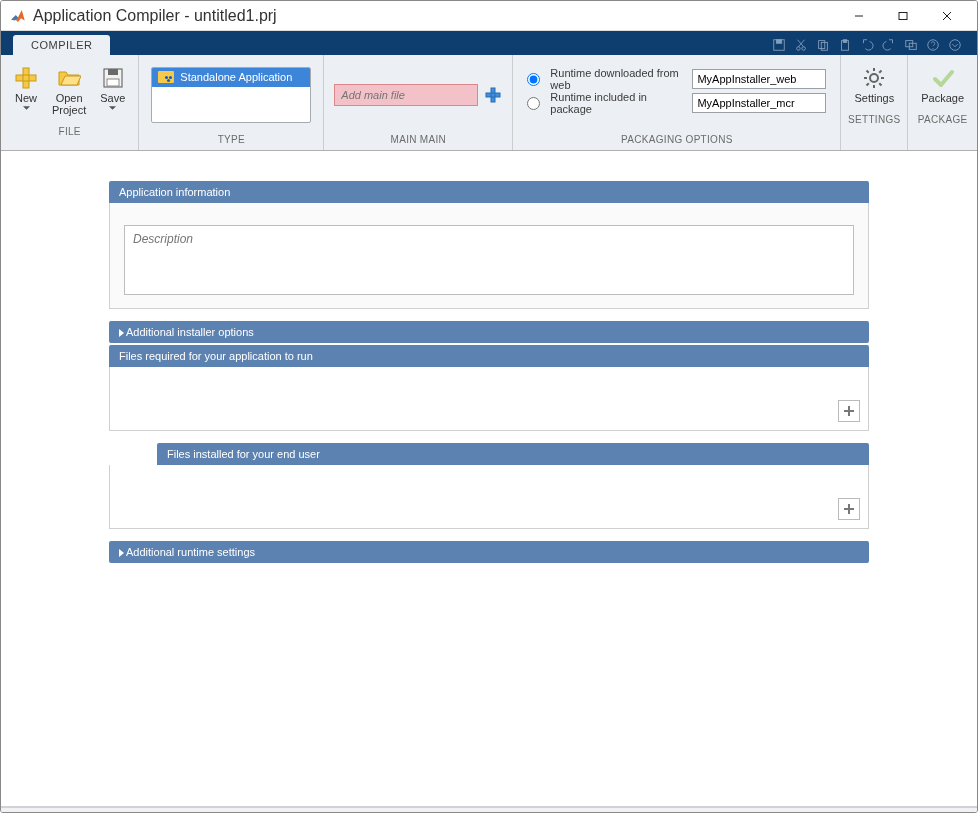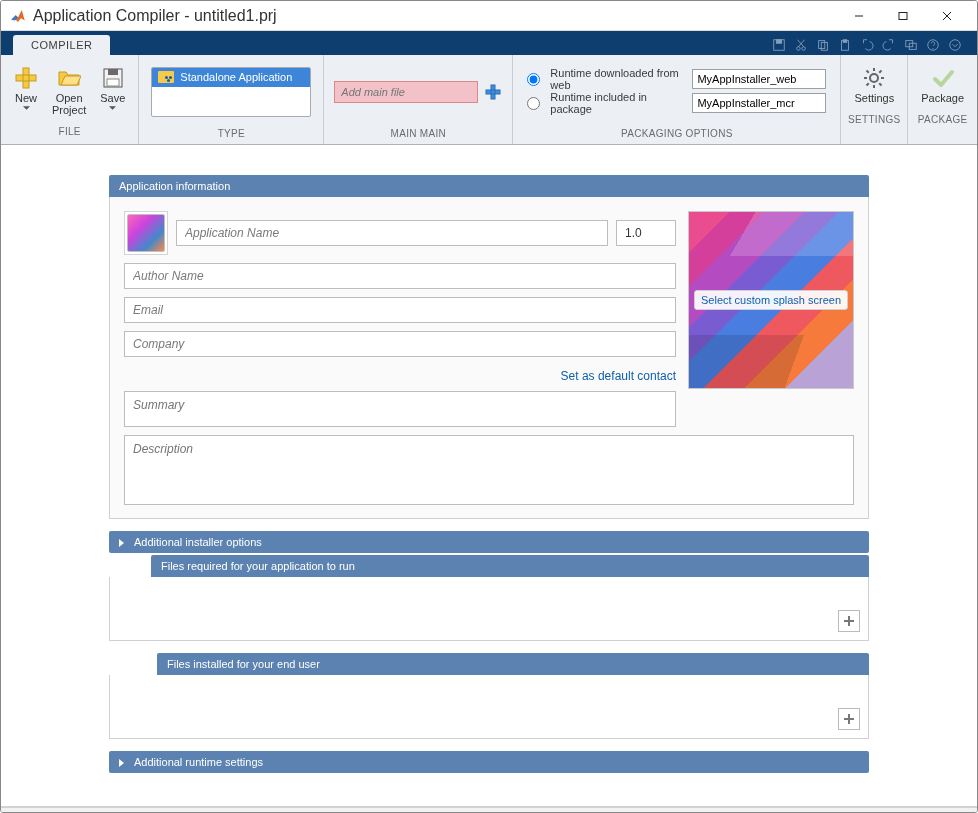--- a/index.html
+++ b/index.html
@@ -34,36 +34,36 @@
   .tabstrip .qat .qbtn svg{width:14px;height:14px;}
   
   .ribbon{background:#eceff3;border-bottom:1px solid #b0b0b0;display:flex;}
   .rgroup{display:flex;flex-direction:column;align-items:center;border-right:1px solid #c9cdce;padding:4px 2px 2px 2px;}
   .rgroup .body{display:flex;align-items:flex-start;padding:2px 4px;}
   .rgroup .glabel{font-size:10px;color:#6b6b6b;padding:3px 0 3px;letter-spacing:.3px;}
   .vbtn{display:flex;flex-direction:column;align-items:center;padding:4px 6px;gap:2px;cursor:default;border:1px solid transparent;border-radius:2px;}
   .vbtn .icn{width:24px;height:24px;display:flex;align-items:center;justify-content:center;}
   .vbtn .lbl{font-size:11px;color:#333;line-height:12px;text-align:center;}
   .vbtn .caret{width:7px;height:4px;}
-  .typebox{margin:6px;width:160px;height:50px;border:1px solid #a6abaf;border-radius:2px;background:#fff;overflow:hidden;}
+  .typebox{margin:6px;width:160px;height:56px;border:1px solid #a6abaf;border-radius:2px;background:#fff;overflow:hidden;}
   .typebox .typeitem{display:flex;align-items:center;gap:6px;background:#3c85d8;color:#fff;font-size:11px;padding:3px 6px;border-bottom:1px solid #3c85d8;}
   .typebox .typeitem .ticon{width:16px;height:12px;background:#f6c94a;border-radius:1px;display:flex;align-items:center;justify-content:center;color:#1a5ca8;font-size:8px;}
   .typebox .typeitem .ticon::before{content:"";width:3px;height:3px;background:#1a5ca8;border-radius:50%;box-shadow:4px 0 #1a5ca8, 2px 3px #1a5ca8;}
   .mainfile{display:flex;align-items:center;margin:6px 4px;gap:6px;}
   .mainfile input{width:144px;height:22px;border:1px solid var(--pink-border);background:var(--pink);font-style:italic;padding:0 6px;color:#7a3a3a;font-size:11px;}
   .mainfile .plusbtn{width:18px;height:18px;display:flex;align-items:center;justify-content:center;border:1px solid transparent;}
   .pkgopt{padding:6px 8px;font-size:11px;color:#3a3a3a;}
   .pkgopt .row{display:flex;align-items:center;gap:8px;margin:0 0;}
   .pkgopt input[type=text]{width:134px;height:20px;border:1px solid #9aa0a6;padding:0 4px;font-size:11px;}
   .pkgopt input[type=radio]{margin:0 2px 0 0;}
   
   .workspace{flex:1;background:#fff;overflow-y:auto;overflow-x:hidden;padding:0;}
   .wrap{width:760px;margin:30px auto 12px auto;}
   .sectionhdr{background:var(--blue);color:#fff;font-size:11px;padding:5px 10px;border-radius:2px 2px 0 0;}
-  .sectionhdr.collapsed{display:flex;align-items:flex-start;gap:10px;cursor:default;border-radius:2px;margin-top:12px;}
+  .sectionhdr.collapsed{display:flex;align-items:flex-start;gap:2px;cursor:default;border-radius:2px;margin-top:12px;}
   .sectionhdr.collapsed .tri::before{content:"";display:inline-block;border-left:5px solid #fff;border-top:4px solid transparent;border-bottom:4px solid transparent;vertical-align:middle;}
   .panel{border:1px solid var(--border-light);border-top:none;background:#fafafa;padding:14px 14px 4px 14px;}
   .apptop{display:flex;gap:12px;}
   .appleft{flex:1;display:flex;flex-direction:column;gap:8px;}
   .row2{display:flex;gap:8px;align-items:center;}
   .iconthumb{width:38px;height:38px;border:1px solid #c0c0c0;border-radius:2px;background:linear-gradient(135deg,#f6b 0%,#c4d 35%,#48c 70%,#f84 100%);}
   .iconthumb-wrap{padding:1px;background:#fff;border:1px solid #d4d4d4;width:44px;height:44px;display:flex;align-items:center;justify-content:center;}
   .txt{height:26px;border:1px solid #bdbdbd;background:#fff;padding:0 8px;font-size:12px;color:#333;}
   .txt::placeholder{font-style:italic;color:var(--muted);}
   .txt.flex{flex:1;}
@@ -317,49 +317,30 @@
     </div>
     <div class="glabel">PACKAGE</div>
   </div>
 </div>
 
 <div class="workspace">
   <div class="wrap">
 
     <div class="sectionhdr">Application information</div>
     <div class="panel">
-      <div class="apptop">
-        <div class="appleft">
-          <div class="row2">
-            <div class="iconthumb-wrap">
-                <div class="iconthumb"></div>
-              </div>
-            <input class="txt flex" type="text" placeholder="Application Name" style="">
-            <input class="txt ver" type="text" value="1.0" style="">
-          </div>
-          <input class="txt" type="text" placeholder="Author Name" style="">
-          <input class="txt" type="text" placeholder="Email" style="">
-          <input class="txt" type="text" placeholder="Company" style="">
-          <a href="#" class="link">Set as default contact</a>
-          <textarea class="ta sum" placeholder="Summary" style=""></textarea>
-        </div>
-        <div class="splash">
-          <span class="tag">Select custom splash screen</span>
-        </div>
-      </div>
       <textarea class="ta desc" placeholder="Description" style=""></textarea>
       <div style="height:6px;"></div>
     </div>
 
     <div class="sectionhdr collapsed">
       <span class="tri"></span>
       <span>Additional installer options</span>
     </div>
 
-    <div class="sectionhdr" style="margin-top:2px;margin-left:42px;">Files required for your application to run</div>
+    <div class="sectionhdr" style="margin-top:2px;">Files required for your application to run</div>
     <div class="dropzone">
       <div class="addbtn">
         <svg viewBox="0 0 12 12">
             <line x1="6" y1="1" x2="6" y2="11" stroke="#777" stroke-width="2"></line>
             <line x1="1" y1="6" x2="11" y2="6" stroke="#777" stroke-width="2"></line>
           </svg>
       </div>
     </div>
 
     <div class="sectionhdr" style="margin-top:12px;margin-left:48px;">Files installed for your end user</div>

